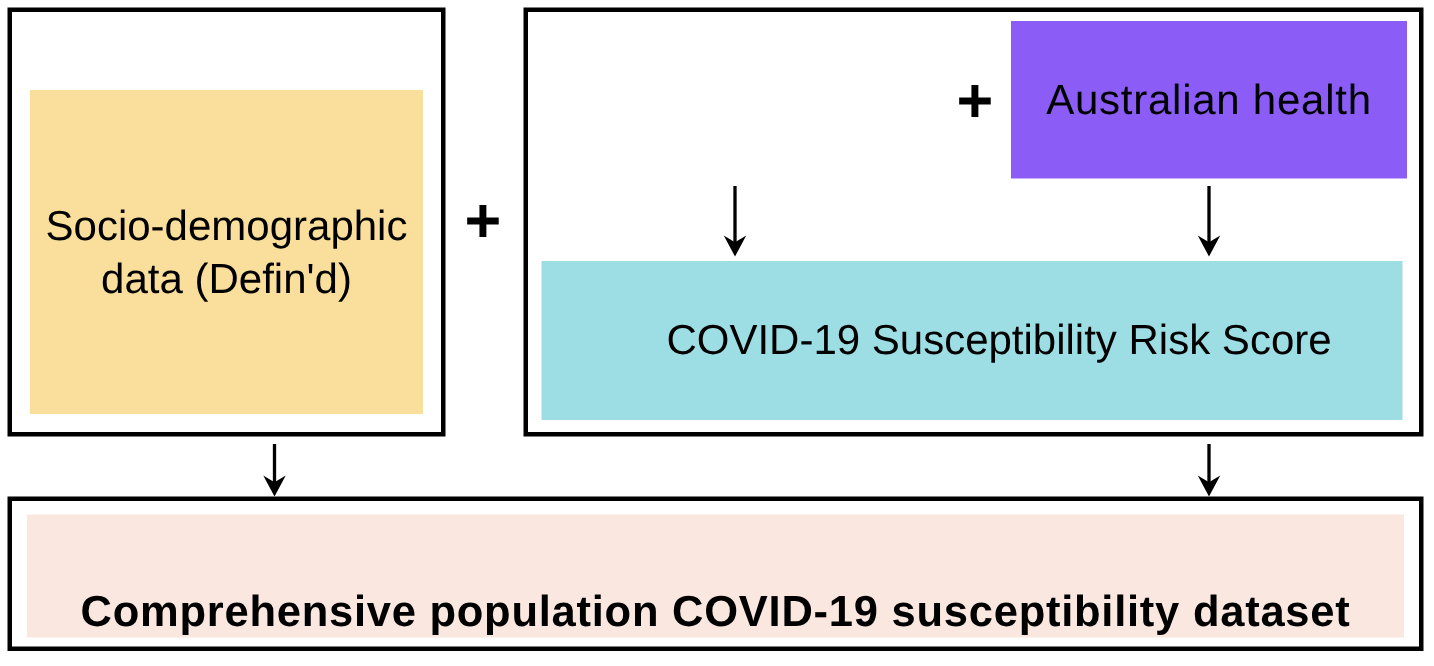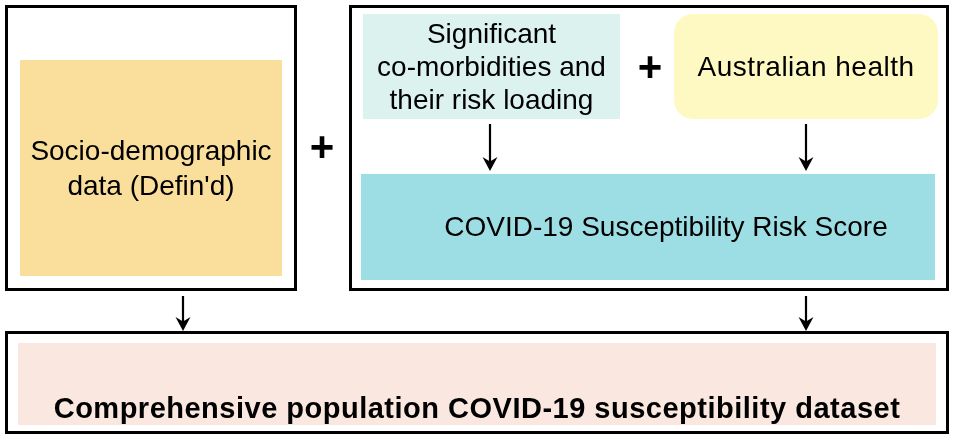--- a/index.html
+++ b/index.html
@@ -62,31 +62,24 @@
       <div class="lines">
         <span>Socio-demographic</span>
         <span>data (Defin'd)</span>
       </div>
     </div>
   </div>
 
   <div class="plus plus-main">+</div>
 
   <div class="container right-container">
-    <div class="fillbox comorbidities-box" style="background: rgb(220, 242, 239);">
-      <div class="lines">
-        <span>Significant</span>
-        <span>co-morbidities and</span>
-        <span>their risk loading</span>
-      </div>
-    </div>
 
     <div class="plus plus-inner">+</div>
 
-    <div class="fillbox health-box" style="background: #fef9c3; border-radius: 19px;">
+    <div class="fillbox health-box" style="background: #8b5cf6;">
       <div class="lines">
         <span>Australian health</span>
       </div>
     </div>
 
     <div class="fillbox score-box" style="background: rgb(157, 222, 228);">
       <span>COVID-19 Susceptibility Risk Score</span>
     </div>
   </div>
 

